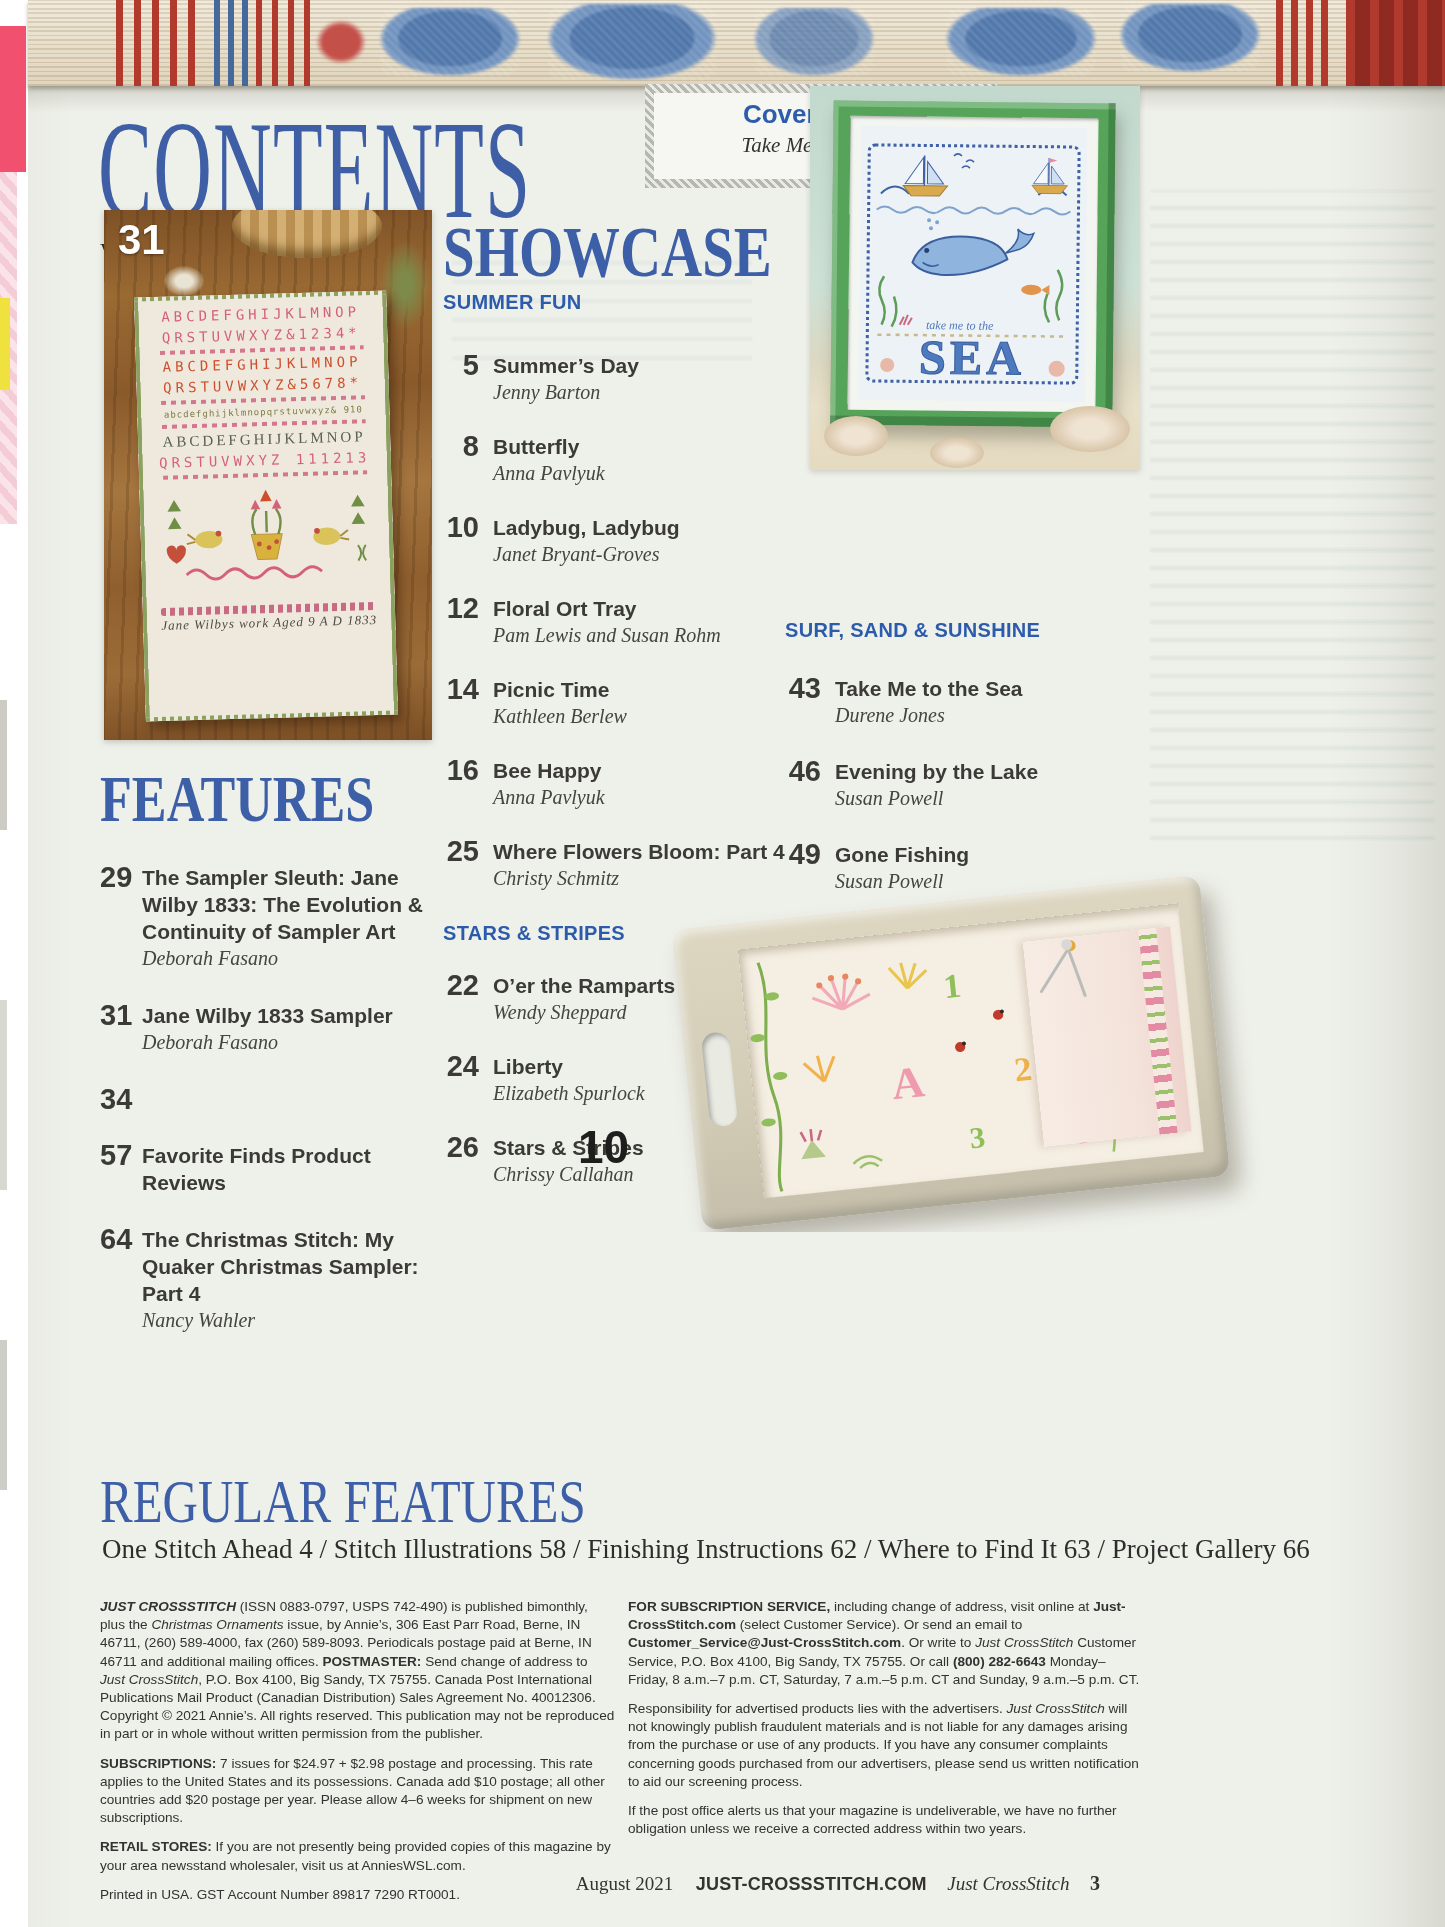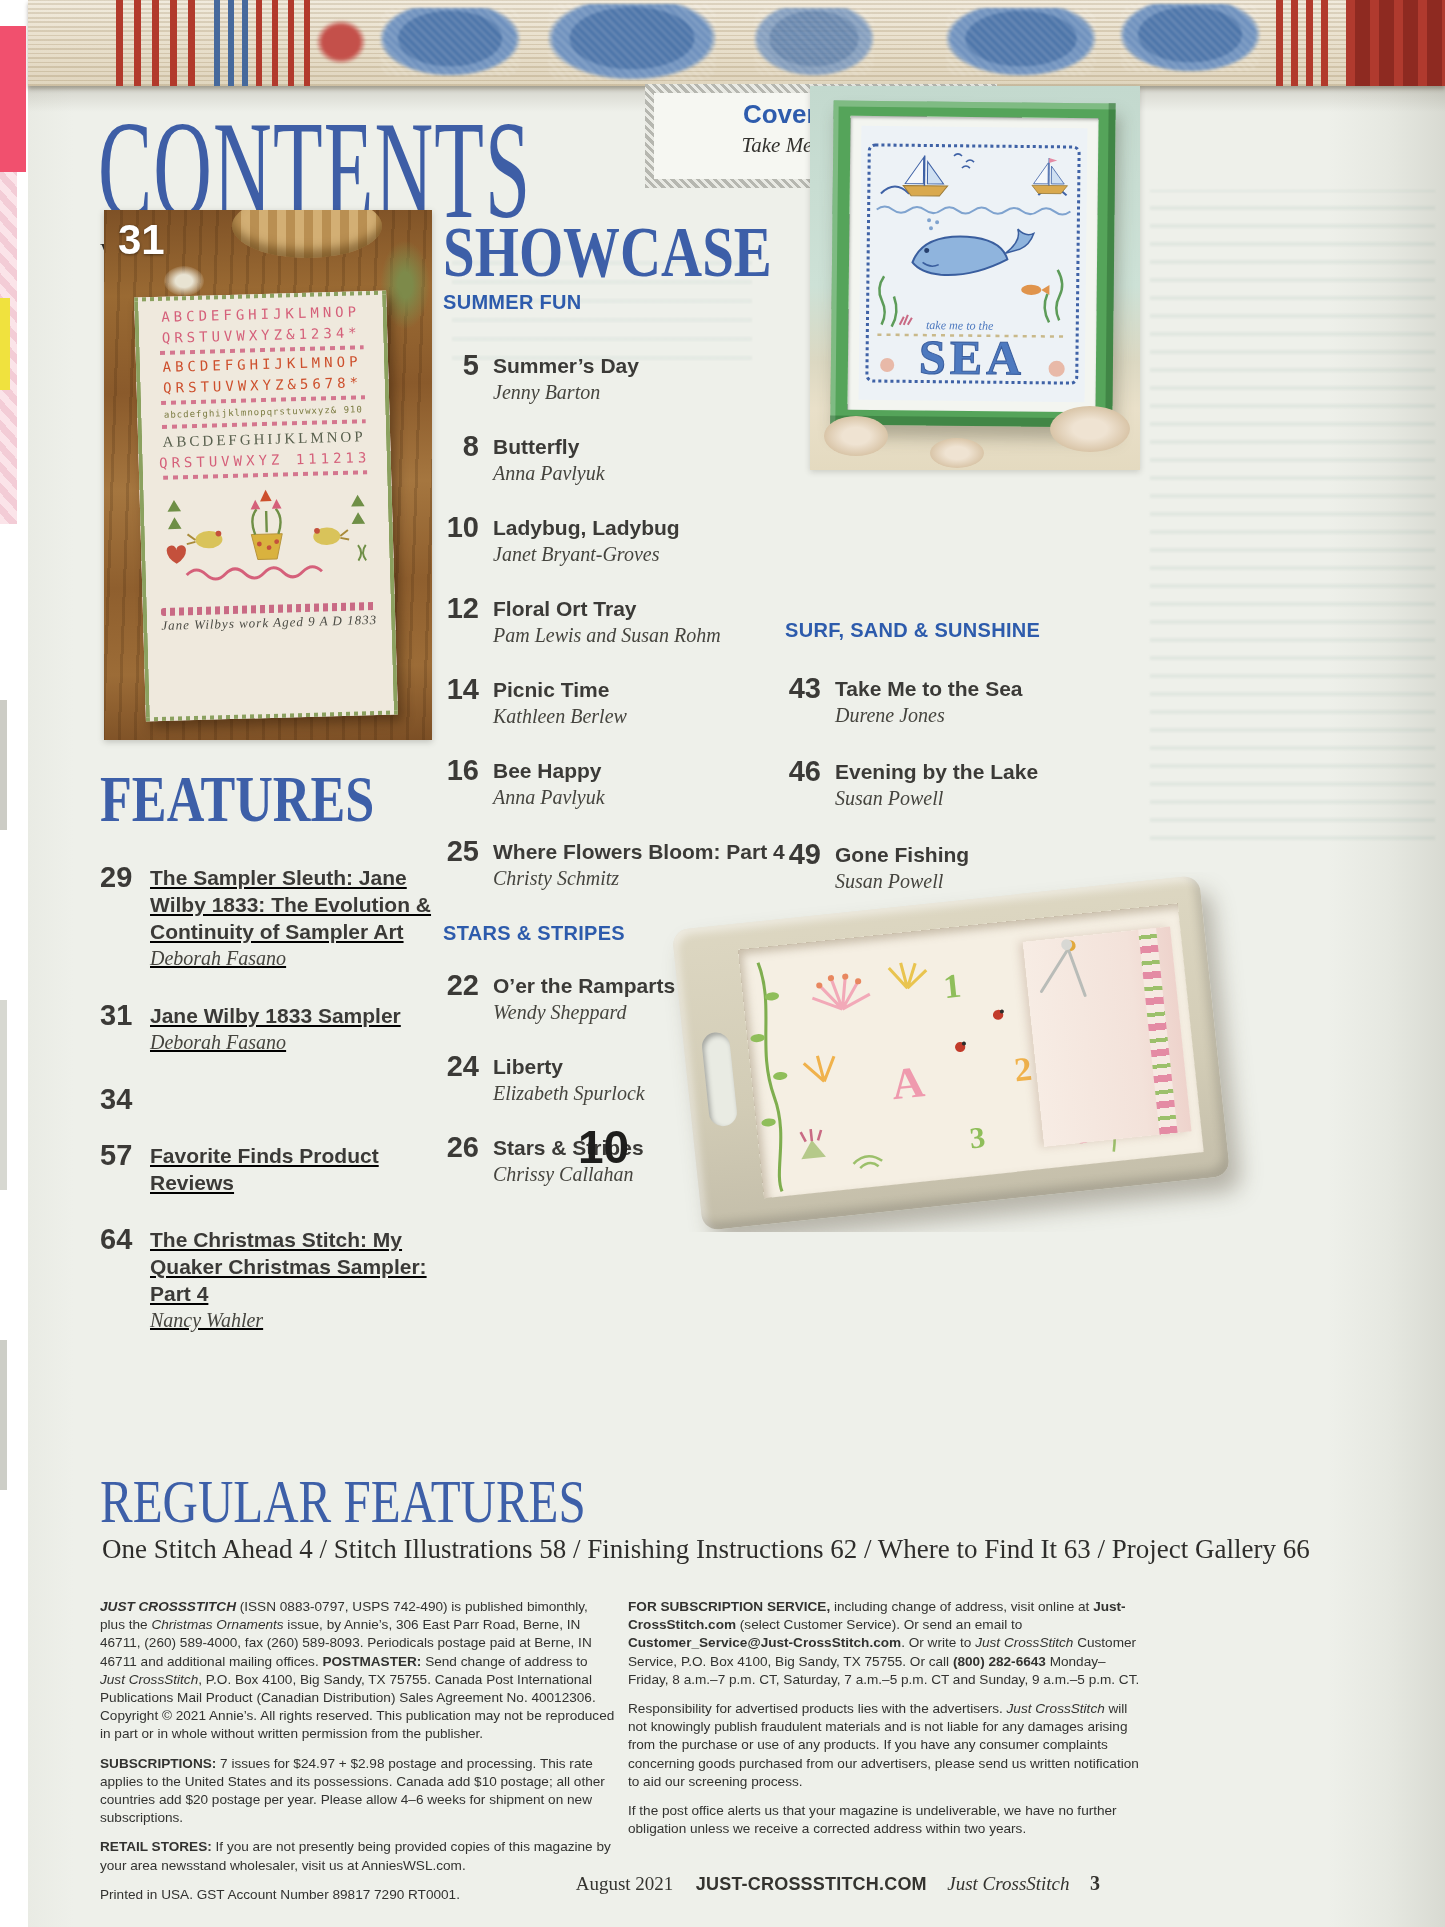--- a/index.html
+++ b/index.html
@@ -144,21 +144,21 @@
   .list-stars{margin-top:25px;}
   .list-surf{margin-top:31px;}
   .list-features{margin-top:32px;}
   .entry{display:flex;margin-bottom:27px;}
   .col-features .entry{margin-bottom:30px;}
   .col-right .entry{margin-bottom:29px;}
   .num{width:36px;text-align:right;font-size:29px;font-weight:bold;color:#3b3a37;
     line-height:26px;flex:none;}
   .col-features .num{text-align:left;width:40px;}
   .etxt{margin-left:14px;}
-  .col-features .etxt{margin-left:10px;width:300px;text-decoration:underline;}
+  .col-features .etxt{margin-left:2px;width:300px;}
   .etitle{font-size:21px;font-weight:bold;color:#3b3a37;line-height:27px;white-space:pre-line;}
   .eauthor{font-family:"Liberation Serif",serif;font-style:italic;font-size:20px;
     color:#45443e;line-height:27px;}
 
   .tray-page-num{left:578px;top:1120px;font-size:46px;font-weight:bold;color:#1e1e1c;}
 
   
   .tray-photo{left:652px;top:872px;width:793px;height:360px;overflow:hidden;}
   .tray{position:absolute;left:34px;top:30px;width:530px;height:302px;
     background:linear-gradient(180deg,#ddd7c2 0,#d2ccb6 60%,#c4beaa 100%);

